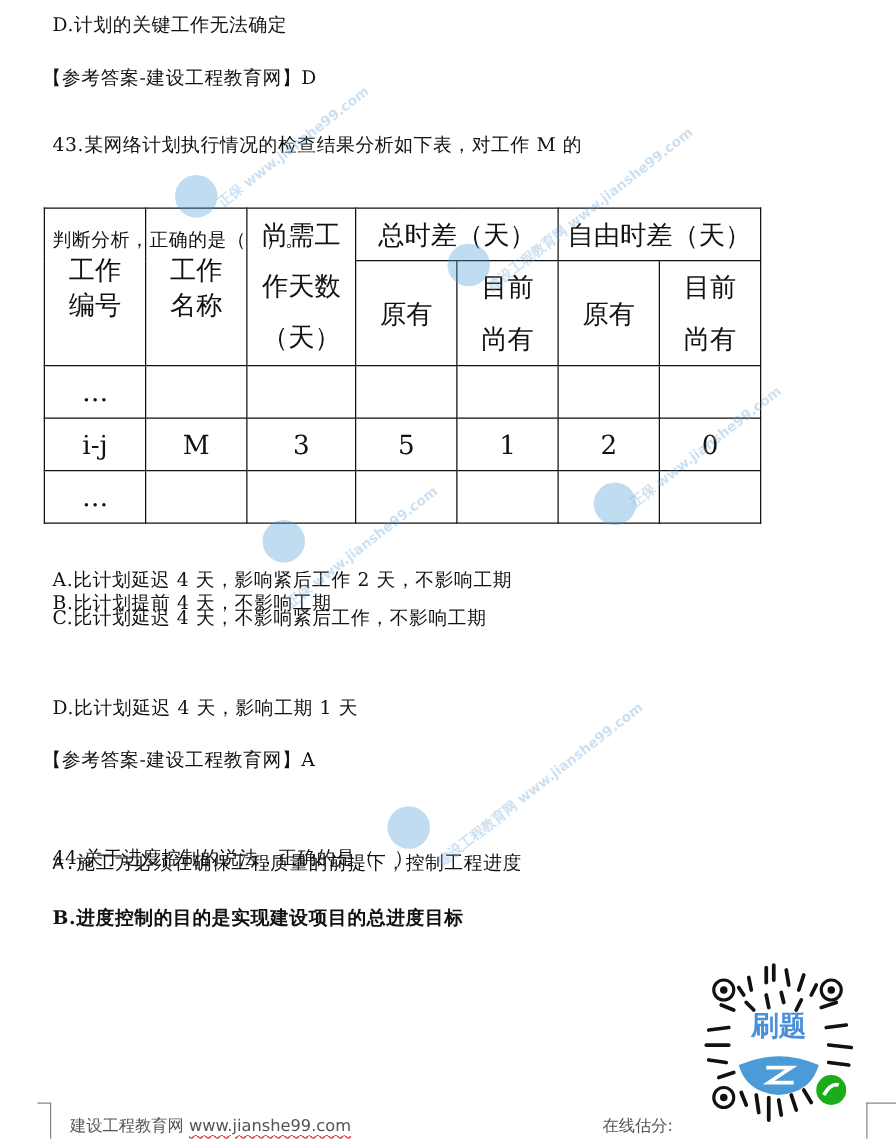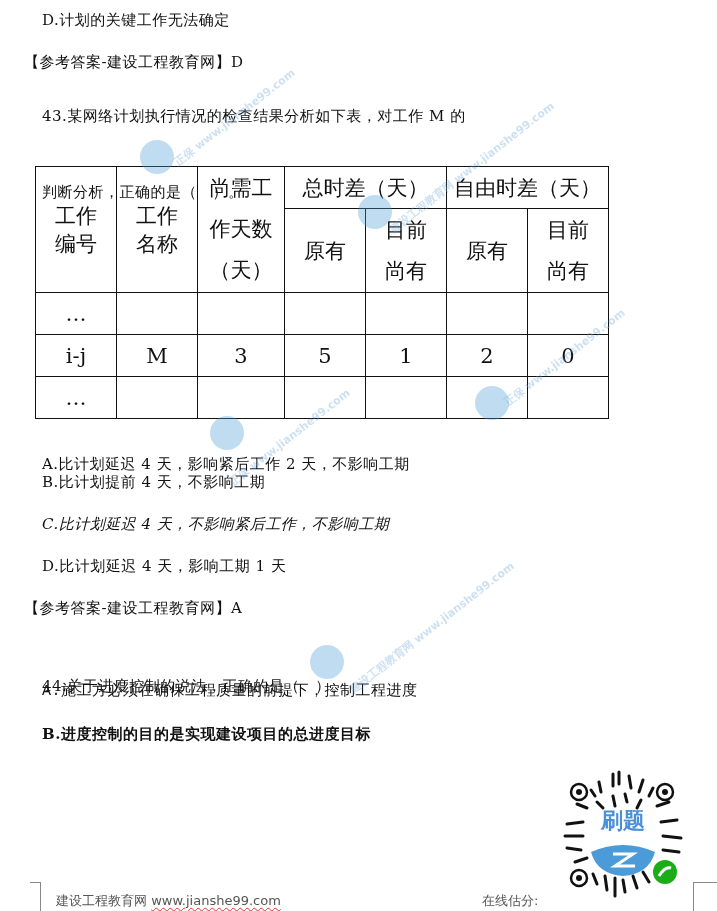--- a/index.html
+++ b/index.html
@@ -5,21 +5,21 @@
   html, body { margin: 0; padding: 0; }
   body {
     width: 717px; height: 911px; position: relative; overflow: hidden;
     background: #ffffff; color: #111111;
     font-family: "DejaVu Serif", "Liberation Serif", serif;
   }
   .line {
     position: absolute; left: 42px; font-size: 15px; line-height: 28px;
     white-space: nowrap; letter-spacing: 0.5px;
   }
-  .answer { left: 24px; }
+  .answer { left: 34px; }
   table.grid {
     position: absolute; left: 35px; top: 166px;
     border-collapse: collapse; font-size: 21px; line-height: 28px;
   }
   table.grid td {
     border: 1.5px solid #111; text-align: center; vertical-align: middle; padding: 0; margin-top: 24px;
   }
   .watermark {
     position: absolute; color: #6fa9d8; opacity: 0.35; font-size: 11px; font-weight: bold;
     transform: rotate(-38deg); white-space: nowrap; font-family: "DejaVu Sans", sans-serif;
@@ -103,21 +103,21 @@
     <td></td>
     <td></td>
     <td></td>
     <td></td>
   </tr>
 </tbody>
   </table>
 
 <div class="line" style="top:426px;margin-top:24px;">A.比计划延迟 4 天，影响紧后工作 2 天，不影响工期</div>
 <div class="line" style="top:468px;">B.比计划提前 4 天，不影响工期</div>
-<div class="line" style="top:510px;font-style:italic;">C.比计划延迟 4 天，不影响紧后工作，不影响工期</div>
+<div class="line" style="top:480px;">C.比计划延迟 4 天，不影响紧后工作，不影响工期</div>
 <div class="line" style="top:552px;">D.比计划延迟 4 天，影响工期 1 天</div>
 <div class="line answer" style="top:594px;">【参考答案-建设工程教育网】A</div>
 <div class="line" style="top:636px;margin-top:36px;">44.关于进度控制的说法，正确的是（　）。</div>
 <div class="line" style="top:678px;font-family:Liberation Mono, monospace;">A.施工方必须在确保工程质量的前提下，控制工程进度</div>
 <div class="line" style="top:720px;font-weight:bold;">B.进度控制的目的是实现建设项目的总进度目标</div>
 
 <div class="wm-circle" style="left:140px; top:140px;"></div>
 <div class="watermark" style="left:160px; top:110px;"><span>正保</span> <span>www.jianshe99.com</span></div>
 <div class="wm-circle" style="left:358px; top:195px;"></div>
 <div class="watermark" style="left:370px; top:160px;"><span>建设工程教育网</span> <span>www.jianshe99.com</span></div>

